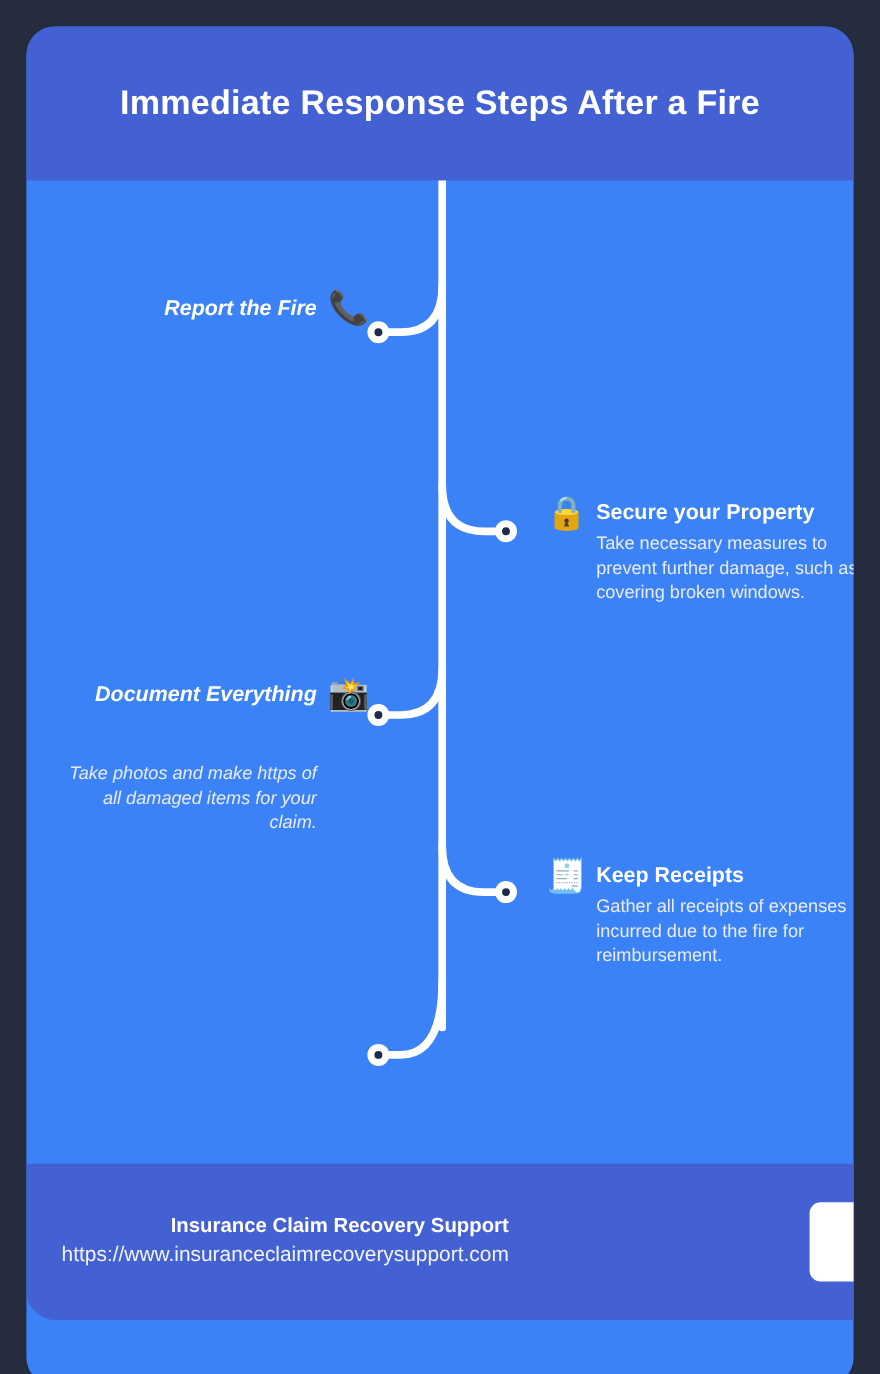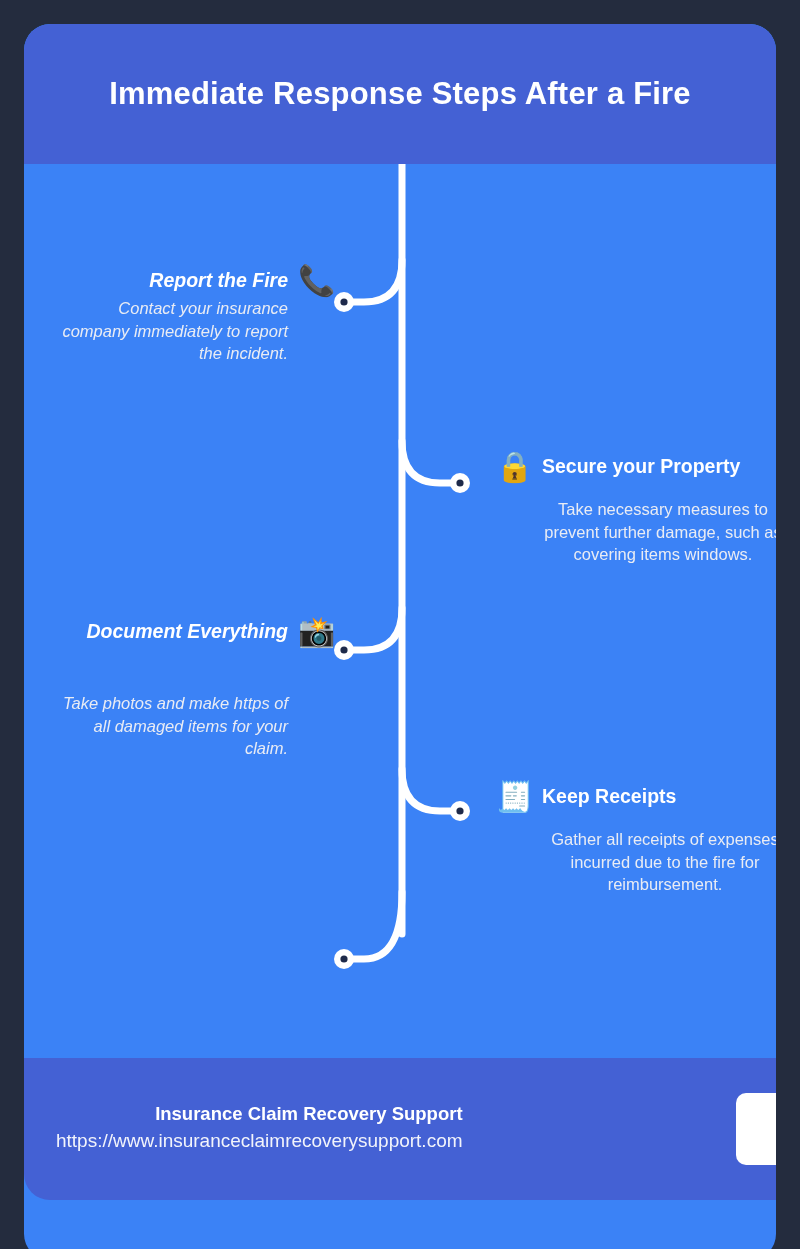--- a/index.html
+++ b/index.html
@@ -74,21 +74,21 @@
   .step-right {
     flex-direction: row;
     justify-content: flex-start;
   }
 
   .step-text {
     display: flex;
     flex-direction: column;
   }
   .step-left .step-text { align-items: flex-end; text-align: right; font-style: italic; }
-  .step-right .step-text { align-items: flex-start; text-align: center; gap: 15px; }
+  .step-right .step-text { align-items: flex-start; text-align: left; }
 
   .step-title {
     color: #ffffff;
     font-size: 19.5px;
     font-weight: bold;
     line-height: 1.28;
     margin: 0;
   }
   .step-desc {
     color: #e9ecf4;
@@ -202,30 +202,29 @@
         <circle cx="436" cy="647" r="3.6" fill="#1e2a4a"></circle>
 
         <circle cx="320" cy="795" r="10" fill="#ffffff"></circle>
         <circle cx="320" cy="795" r="3.6" fill="#1e2a4a"></circle>
       </g>
     </svg>
 
     <div class="step step-left" id="step-1">
       <div class="step-text">
         <div class="step-title">Report the Fire</div>
-        <div class="step-desc">Contact your insurance company immediately to report the incident.</div>
       </div>
       <div class="step-icon">📞</div>
     </div>
 
     <div class="step step-right" id="step-2">
       <div class="step-icon">🔒</div>
       <div class="step-text">
         <div class="step-title">Secure your Property</div>
-        <div class="step-desc">Take necessary measures to prevent further damage, such as covering items windows.</div>
+        <div class="step-desc">Take necessary measures to prevent further damage, such as covering broken windows.</div>
       </div>
     </div>
 
     <div class="step step-left" id="step-3">
       <div class="step-text">
         <div class="step-title">Document Everything</div>
         <div class="step-desc">Take photos and make https of all damaged items for your claim.</div>
       </div>
       <div class="step-icon">📸</div>
     </div>

